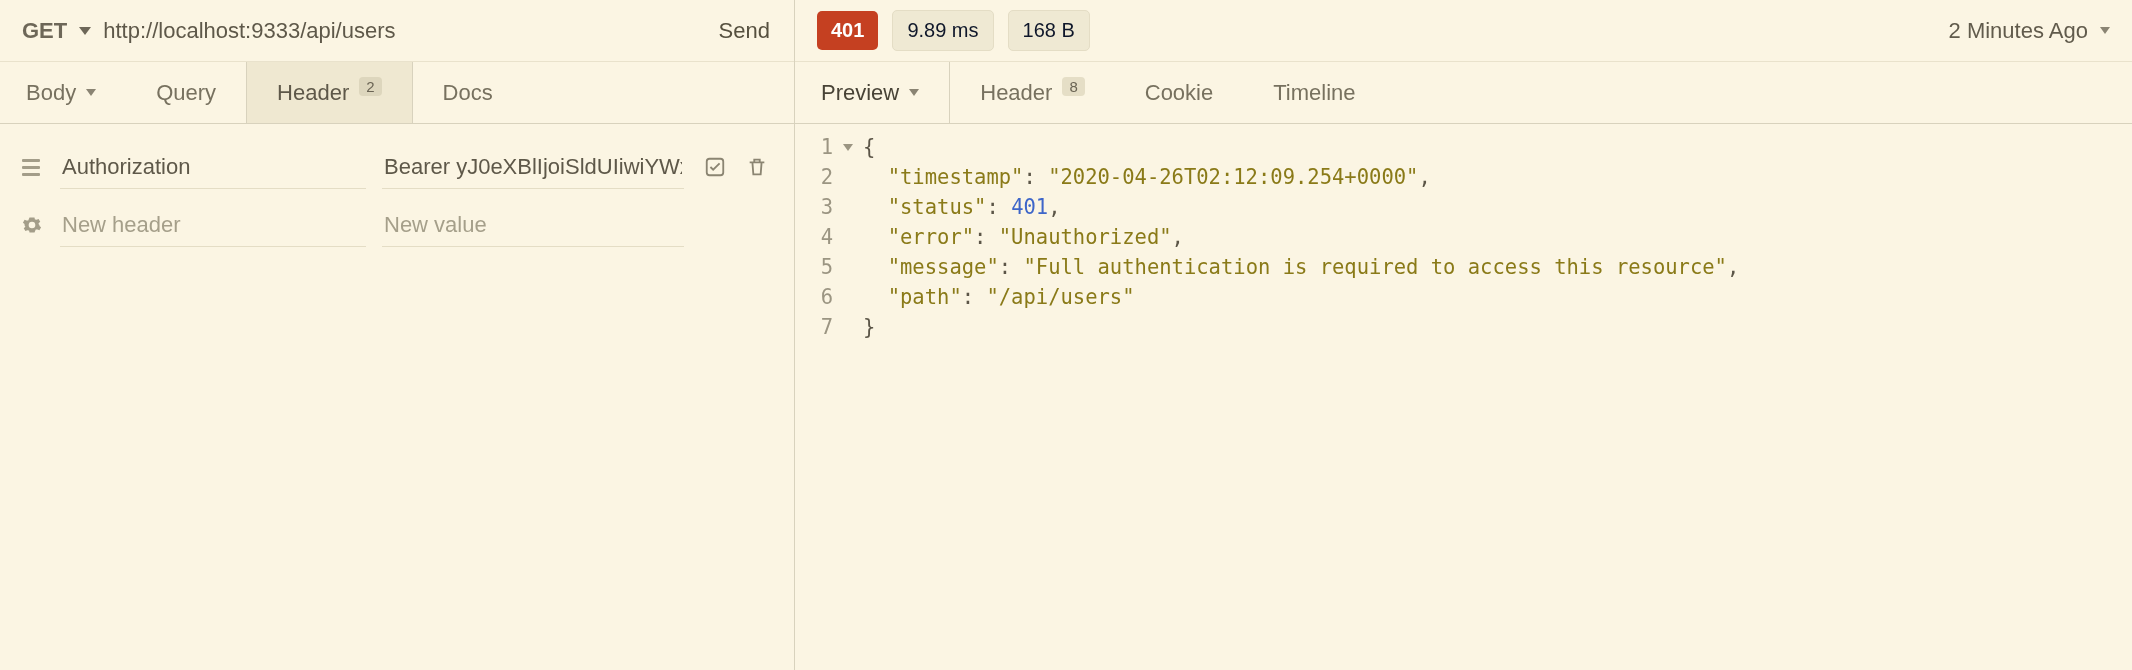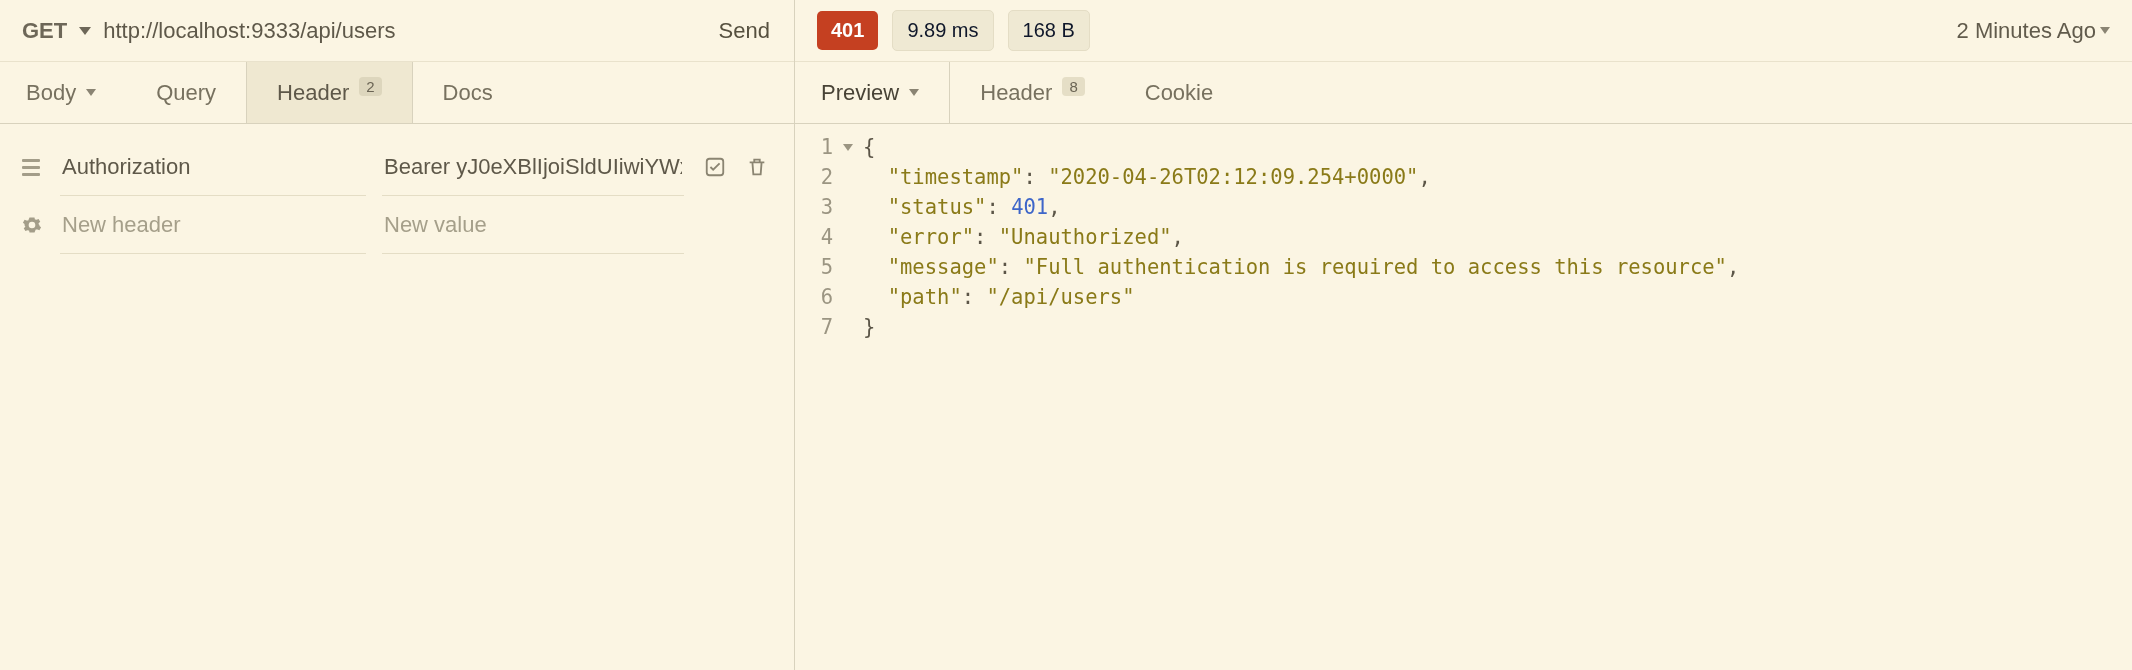--- a/index.html
+++ b/index.html
@@ -84,21 +84,21 @@
     font-size: 20px;
     padding: 8px 14px;
     border-radius: 5px;
     margin-right: 14px;
     border: 1px solid #e4ddc5;
   }
   .spacer { flex: 1; }
   .time-ago {
     display: flex;
     align-items: center;
-    gap: 4px;
+    gap: 12px;
     color: #615b4c;
     cursor: pointer;
   }
 
   
   .tabs {
     height: 62px;
     display: flex;
     align-items: stretch;
     border-bottom: 1px solid #d8d2bd;
@@ -133,20 +133,21 @@
     top: -6px;
   }
   .tab.active-left .tab-count { background: #ddd6bd; }
 
   
   .headers-area {
     padding: 14px 22px 0 22px;
   }
   .header-row {
     display: flex;
+    align-items: center;
     height: 58px;
   }
   .drag-handle, .gear-handle {
     width: 26px;
     color: #a39d89;
     display: flex;
     align-items: center;
     justify-content: flex-start;
   }
   .drag-lines {
@@ -309,20 +310,23 @@
         <span>Preview</span>
         <span class="caret-down small"></span>
       </div>
       <div class="tab">
         <span>Header</span>
         <span class="tab-count">8</span>
       </div>
       <div class="tab">
         <span>Cookie</span>
       </div>
+      <div class="tab">
+        <span>Timeline</span>
+      </div>
     </div>
 
     <div class="code-area" id="code-area">
         <div class="code-line">
           <div class="gutter">1<span class="fold-caret"></span></div>
           <div class="code"><span class="tok-brace">{</span></div>
         </div>
         <div class="code-line">
           <div class="gutter">2</div>
           <div class="code">  <span class="tok-key">"timestamp"</span><span class="tok-punc">: </span><span class="tok-string">"2020-04-26T02:12:09.254+0000"</span><span class="tok-punc">,</span></div>

